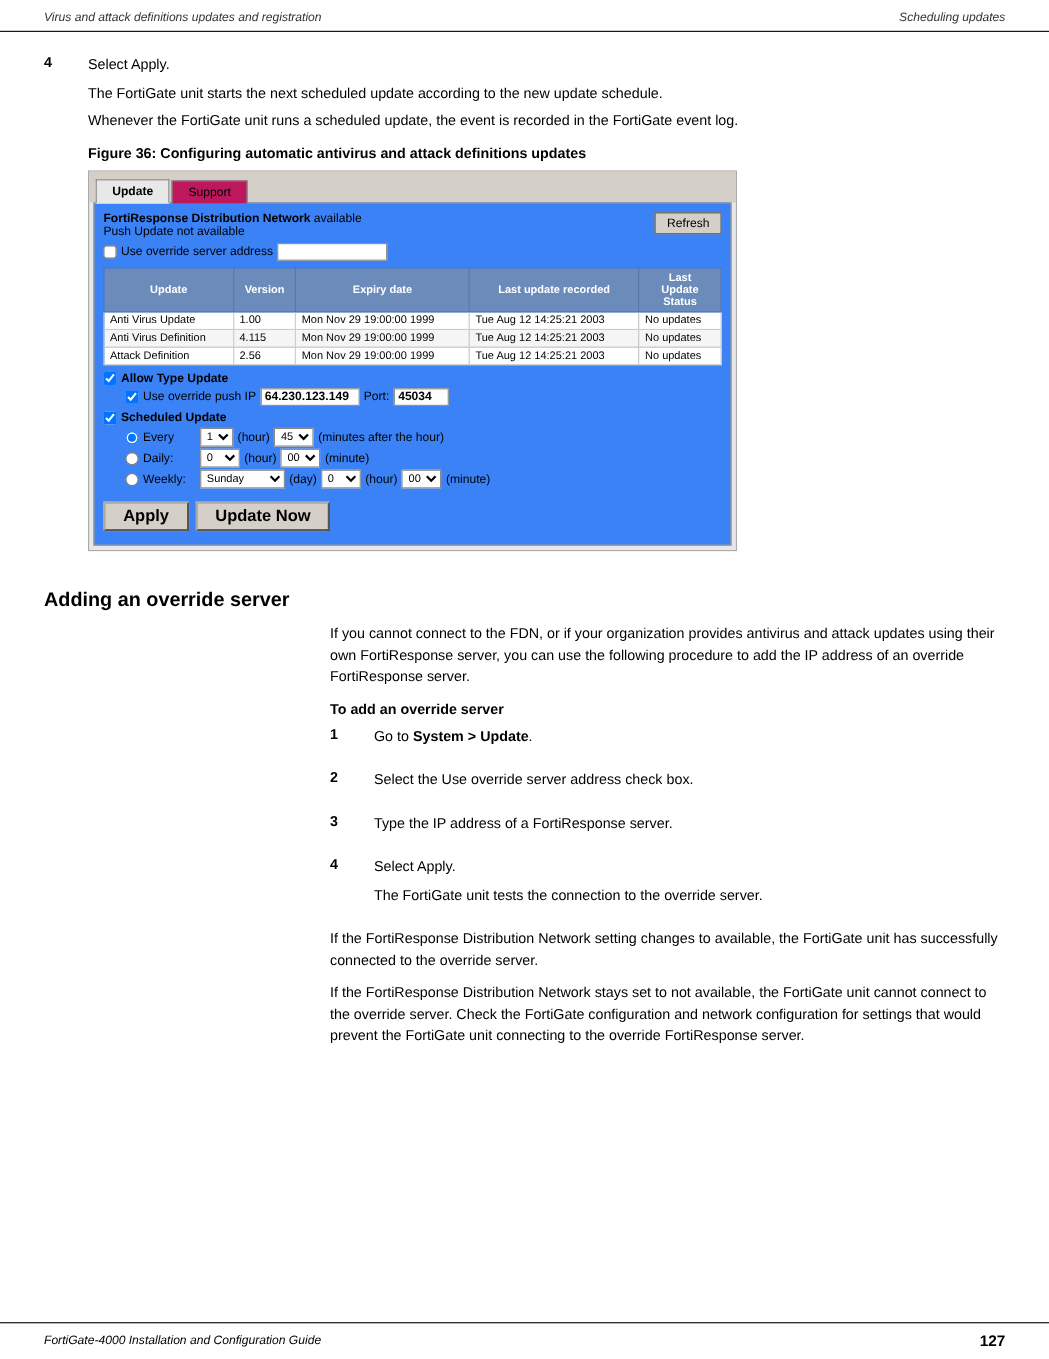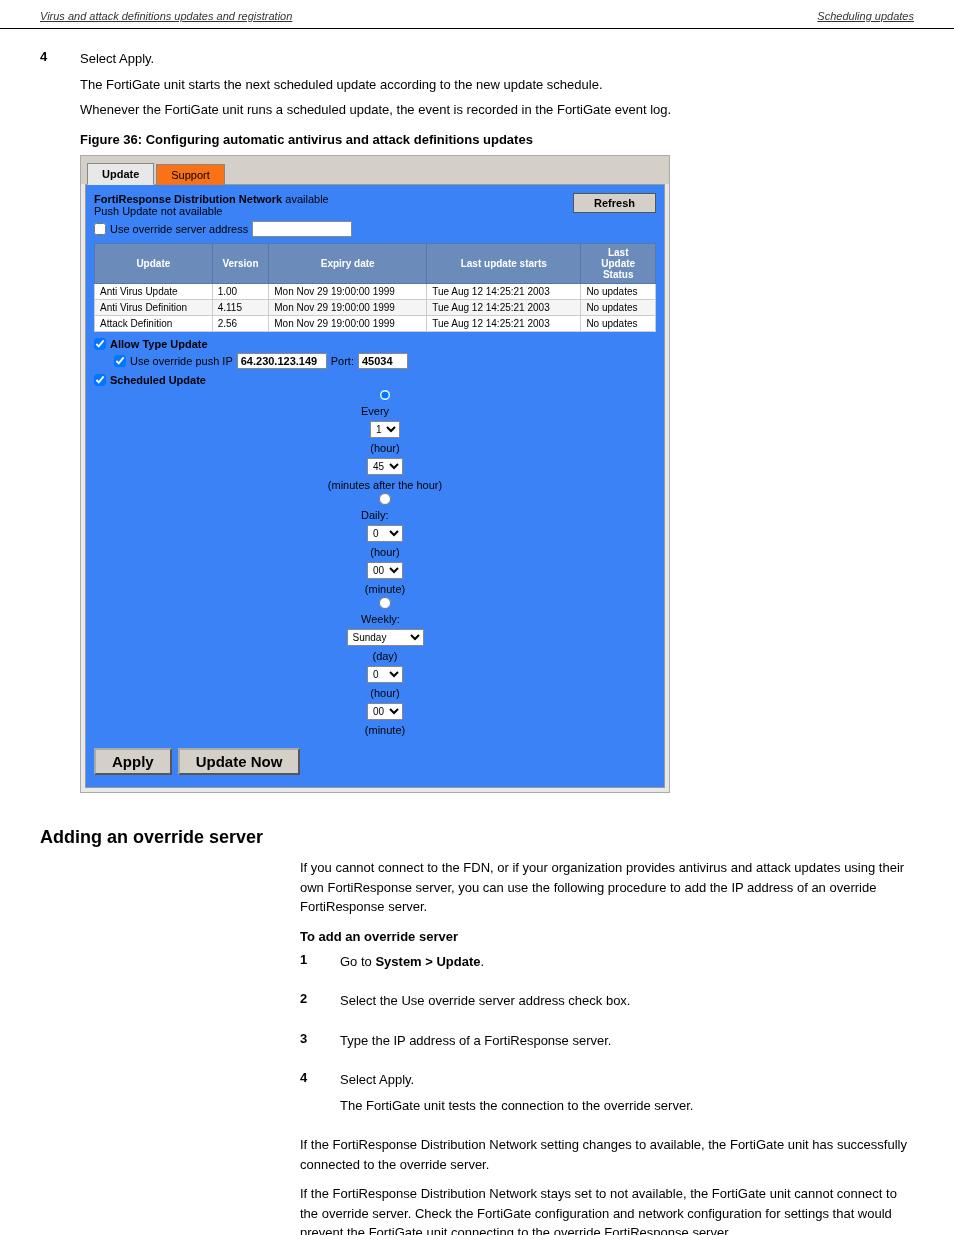--- a/index.html
+++ b/index.html
@@ -16,21 +16,20 @@
     
     .page-header {
       display: flex;
       justify-content: space-between;
       align-items: center;
       padding: 10px 40px 6px 40px;
       border-bottom: 1px solid #000;
       font-size: 11px;
       font-style: italic;
       color: #333;
-      text-decoration: underline;
     }
 
     
     .main-content {
       padding: 20px 40px;
     }
 
     
     .step-item {
       display: flex;
@@ -76,21 +75,21 @@
       padding: 6px 6px 0 6px;
       background: #d4d0c8;
       gap: 2px;
     }
     .tab {
       padding: 4px 14px;
       font-size: 11px;
       border: 1px solid #888;
       border-bottom: none;
       cursor: pointer;
-      background: #f97316;
+      background: #be185d;
       position: relative;
       top: 1px;
     }
     .tab.active {
       background: #e8e8e8;
       border-bottom: 1px solid #e8e8e8;
       font-weight: bold;
       z-index: 2;
     }
 
@@ -110,24 +109,24 @@
     }
     .fdn-info {
       font-size: 11px;
     }
     .fdn-info .fdn-title {
       font-weight: bold;
     }
     .refresh-btn {
       background: #d4d0c8;
       border: 1px solid #555;
-      padding: 3px 20px;
+      padding: 3px 10px;
       font-size: 11px;
       cursor: pointer;
-      font-weight: bold;
+      font-weight: normal;
     }
 
     .override-row {
       display: flex;
       align-items: center;
       gap: 4px;
       font-size: 11px;
       margin-bottom: 6px;
     }
     .override-row input[type=checkbox] {
@@ -201,21 +200,20 @@
     }
 
     
     .sched-row {
       display: flex;
       align-items: center;
       gap: 4px;
       font-size: 11px;
       margin-left: 20px;
       margin-bottom: 2px;
-      flex-direction: column;
     }
     .sched-row label {
       min-width: 48px;
       font-size: 11px;
     }
     .sched-row select {
       border: 1px solid #888;
       font-size: 10px;
       padding: 1px;
       background: #fff;
@@ -316,21 +314,21 @@
             <label>Use override server address</label>
             <input type="text" value="" style="">
           </div>
 
           <table class="update-table">
             <thead>
               <tr>
                 <th>Update</th>
                 <th>Version</th>
                 <th>Expiry date</th>
-                <th>Last update starts</th>
+                <th>Last update recorded</th>
                 <th>Last<br>Update<br>Status</th>
               </tr>
             </thead>
             <tbody id="update-table-body">
             <tr>
                   <td>Anti Virus Update</td>
                   <td>1.00</td>
                   <td>Mon Nov 29 19:00:00 1999</td>
                   <td>Tue Aug 12 14:25:21 2003</td>
                   <td>No updates</td>

